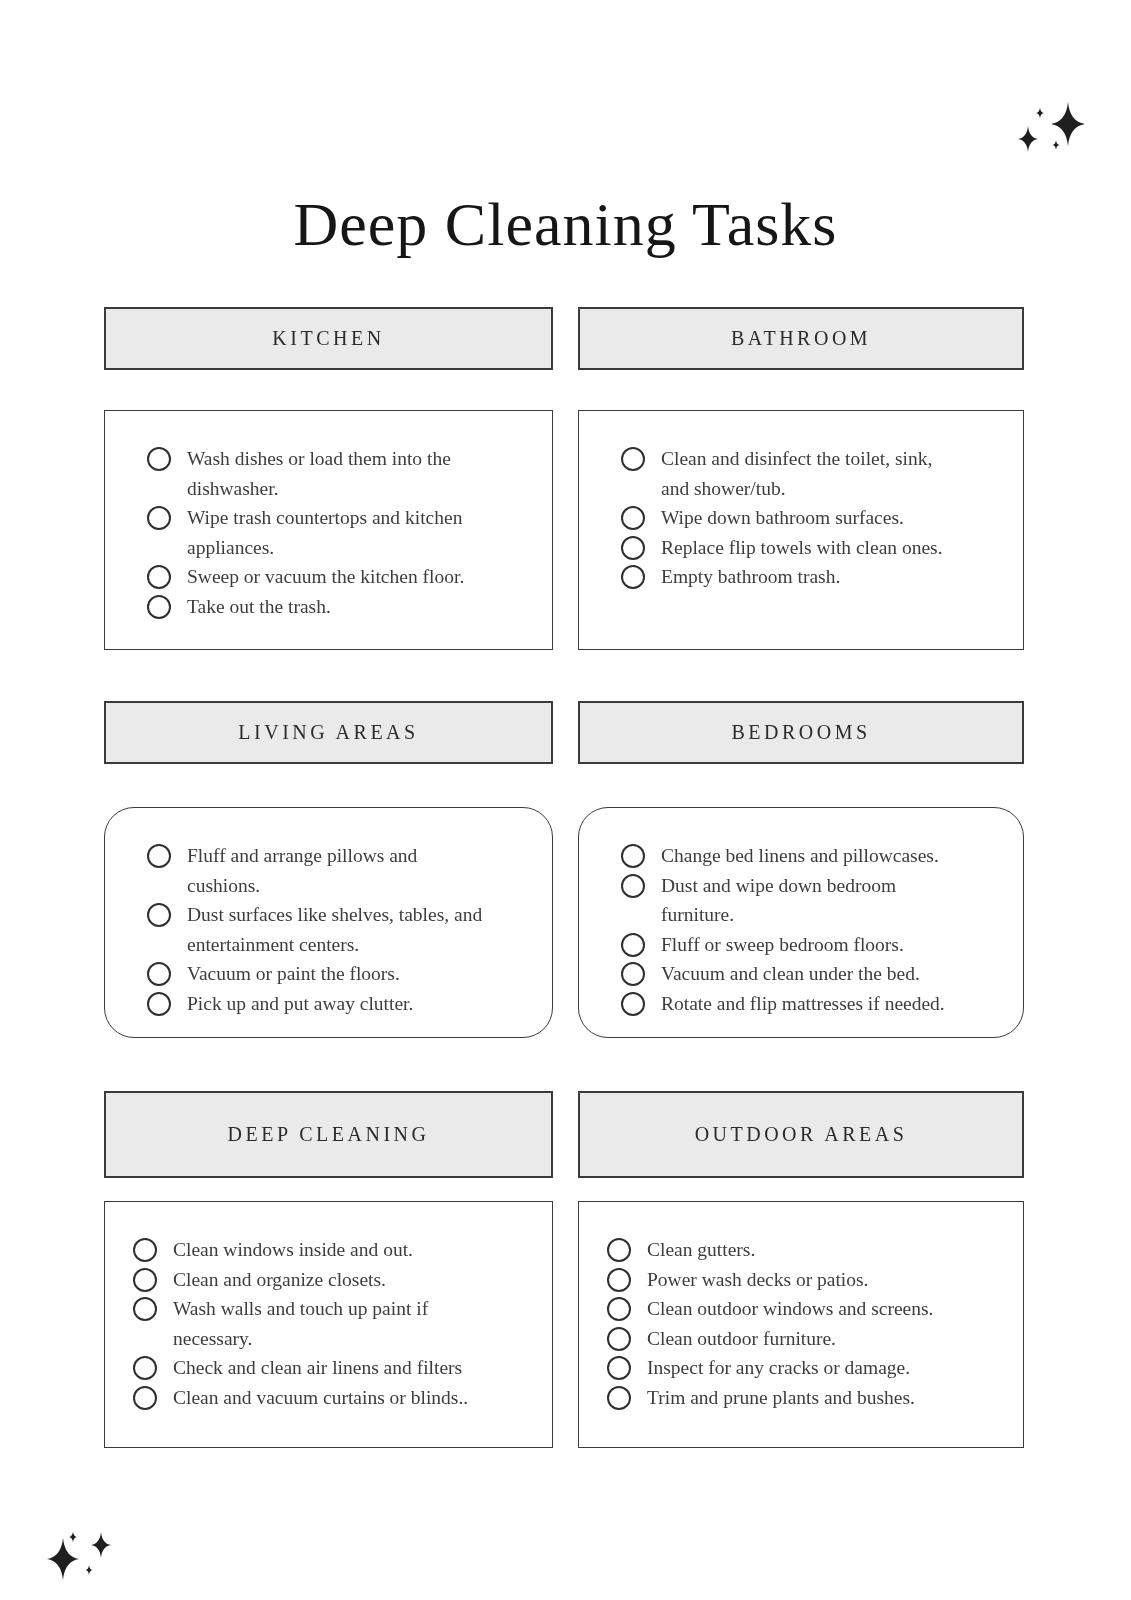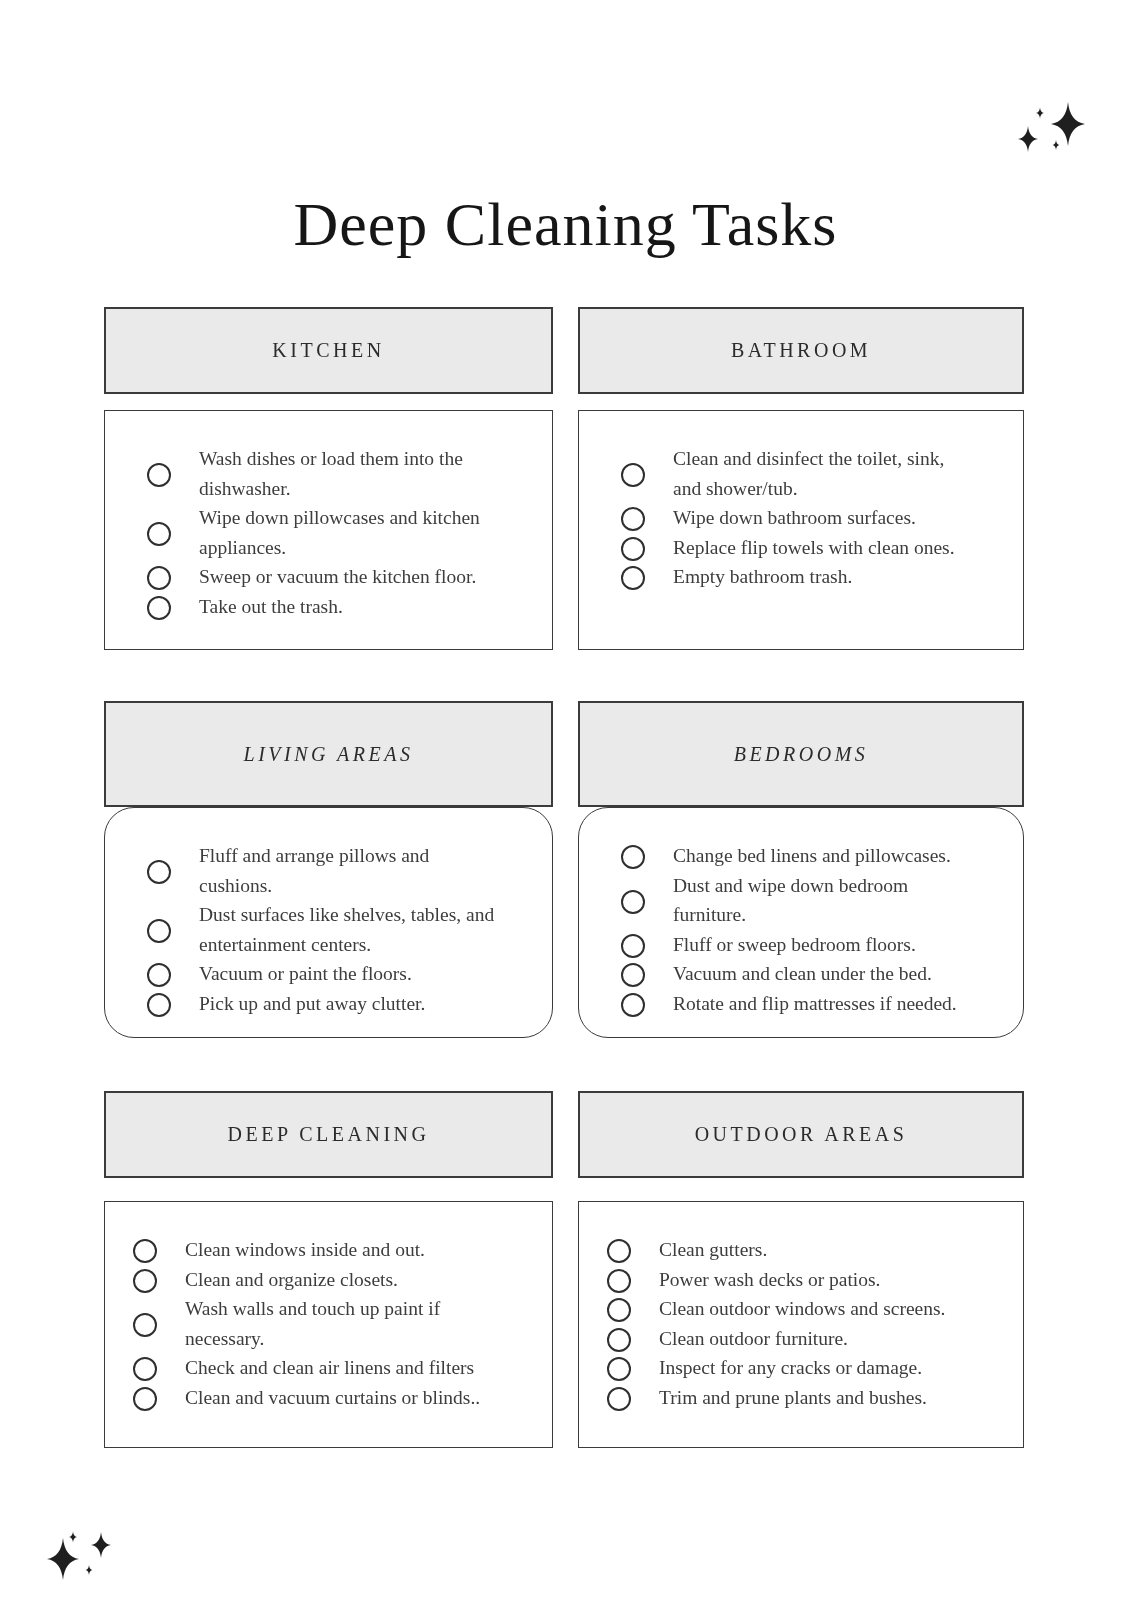--- a/index.html
+++ b/index.html
@@ -42,28 +42,28 @@
   .bod {
     position:absolute;
     background:#ffffff;
     border:1.5px solid #3b3b3b;
     box-sizing:border-box;
     padding:33px 14px 0 42px;
   }
   
   .c1 { left:104px; width:449px; }
   .c2 { left:578px; width:446px; }
-  .r1h { top:264px; height:87px; }
+  .r1h { top:264px; height:63px; }
   .r1b { top:367px; height:240px; }
-  .r2h { top:658px; height:106px;font-style:italic; }
+  .r2h { top:658px; height:63px; }
   .r2b { top:764px; height:231px;border-radius:30px; }
   .r3h { top:1048px; height:87px; }
   .r3b { top:1158px; height:247px;padding-left:28px; }
 
-  .item { display:flex; align-items:center;gap:12px; }
+  .item { display:flex; align-items:flex-start; }
   .cb {
     flex:none;
     width:20px; height:20px;
     border:2px solid #2f2f2f;
     border-radius:50%;
     margin-top:3px;
     background:#fff;
   }
   .item-text {
     margin-left:16px;
@@ -107,21 +107,21 @@
   </div>
 
   <div class="bod c1 r1b">
     <div class="item">
       <span class="cb"></span>
       <div class="item-text">Wash dishes or load them into the
 dishwasher.</div>
     </div>
     <div class="item">
       <span class="cb"></span>
-      <div class="item-text">Wipe down pillowcases and kitchen
+      <div class="item-text">Wipe trash countertops and kitchen
 appliances.</div>
     </div>
     <div class="item">
       <span class="cb"></span>
       <div class="item-text">Sweep or vacuum the kitchen floor.</div>
     </div>
     <div class="item">
       <span class="cb"></span>
       <div class="item-text">Take out the trash.</div>
     </div>

